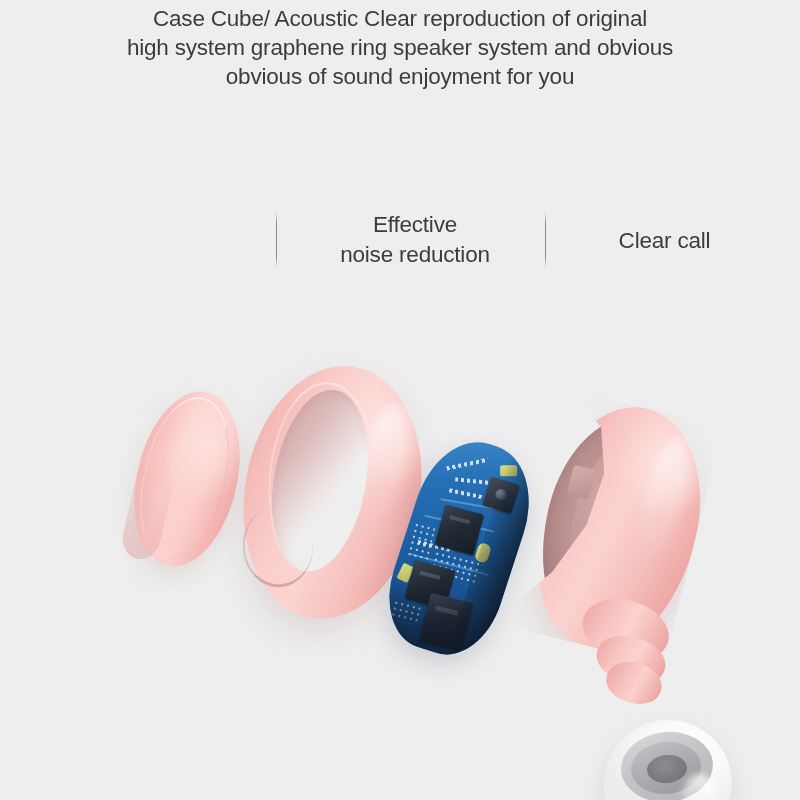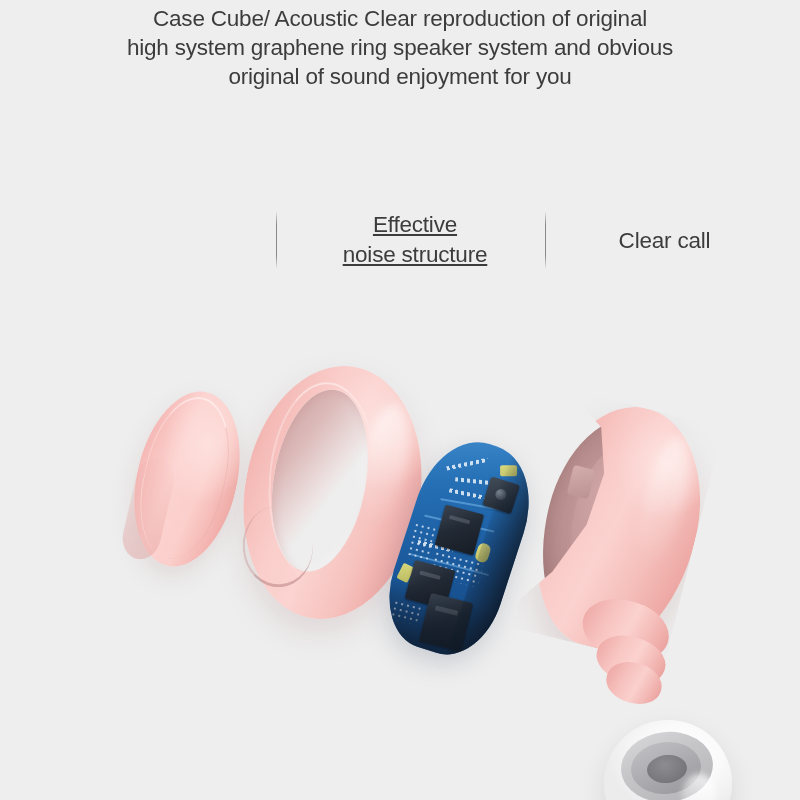--- a/index.html
+++ b/index.html
@@ -46,21 +46,21 @@
     position: absolute;
     text-align: center;
     color: #3c3c3c;
     font-size: 22.5px;
     line-height: 30px;
     letter-spacing: -0.2px;
   }
   .feature-item .fline { display: block; white-space: nowrap; }
 
   #feature-built-in-microphone { left: 10px;  top: 4px;  width: 200px; }
-  #feature-effective-noise-reduction { left: 215px; top: 4px; width: 260px; text-decoration: underline; }
+  #feature-effective-noise-reduction { left: 215px; top: 4px; width: 260px; }
   #feature-clear-call { left: 507px; top: 20px; width: 175px; }
 
   .feature-divider {
     position: absolute;
     top: 6px;
     width: 1px;
     height: 56px;
     background: linear-gradient(to bottom,
         rgba(150,150,150,0.10) 0%,
         rgba(120,120,120,0.85) 22%,
@@ -478,31 +478,31 @@
     background: linear-gradient(200deg, rgba(255,255,255,0.85), rgba(255,255,255,0));
     filter: blur(3px);
   }
 </style>
 </head>
 <body style="background: rgb(238, 238, 238);">
 
 <div id="promo-paragraph">
   <span class="pline">Case Cube/ Acoustic  Clear reproduction of original</span>
   <span class="pline">high system graphene ring speaker system and obvious</span>
-  <span class="pline">original of sound enjoyment for you</span>
+  <span class="pline">obvious of sound enjoyment for you</span>
 </div>
 
 <div id="feature-row">
 
 
   <div class="feature-divider" id="divider-1"></div>
 
   <div class="feature-item" id="feature-effective-noise-reduction">
     <span class="fline">Effective</span>
-    <span class="fline">noise structure</span>
+    <span class="fline">noise reduction</span>
   </div>
 
   <div class="feature-divider" id="divider-2"></div>
 
   <div class="feature-item" id="feature-clear-call">
     <span class="fline">Clear call</span>
   </div>
 
 </div>
 

